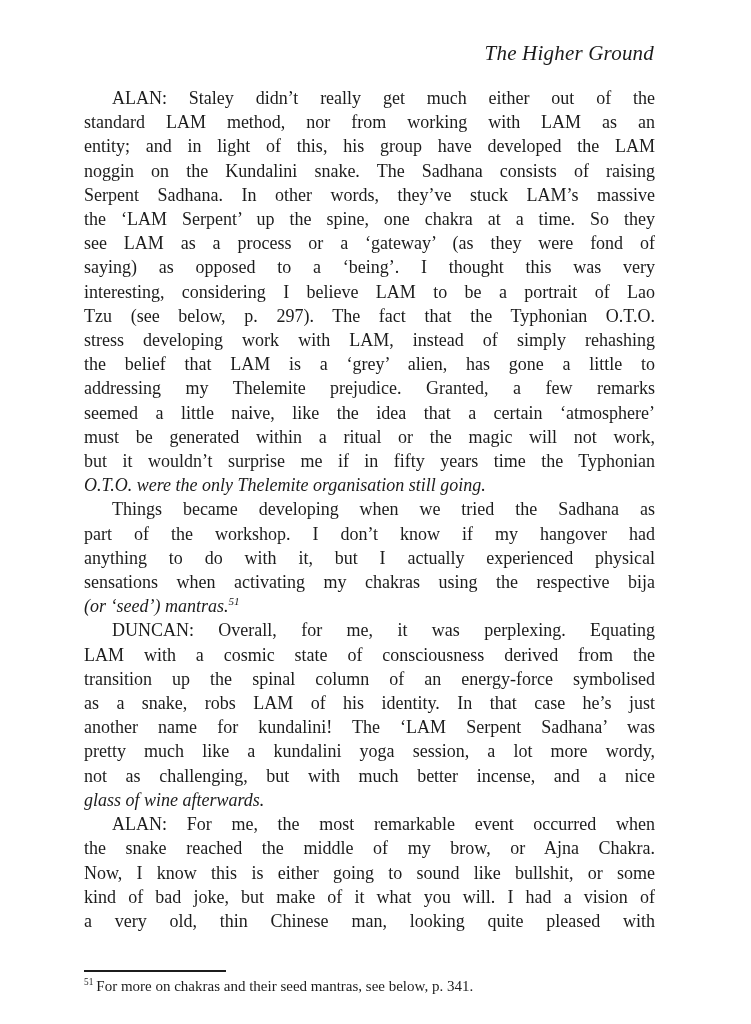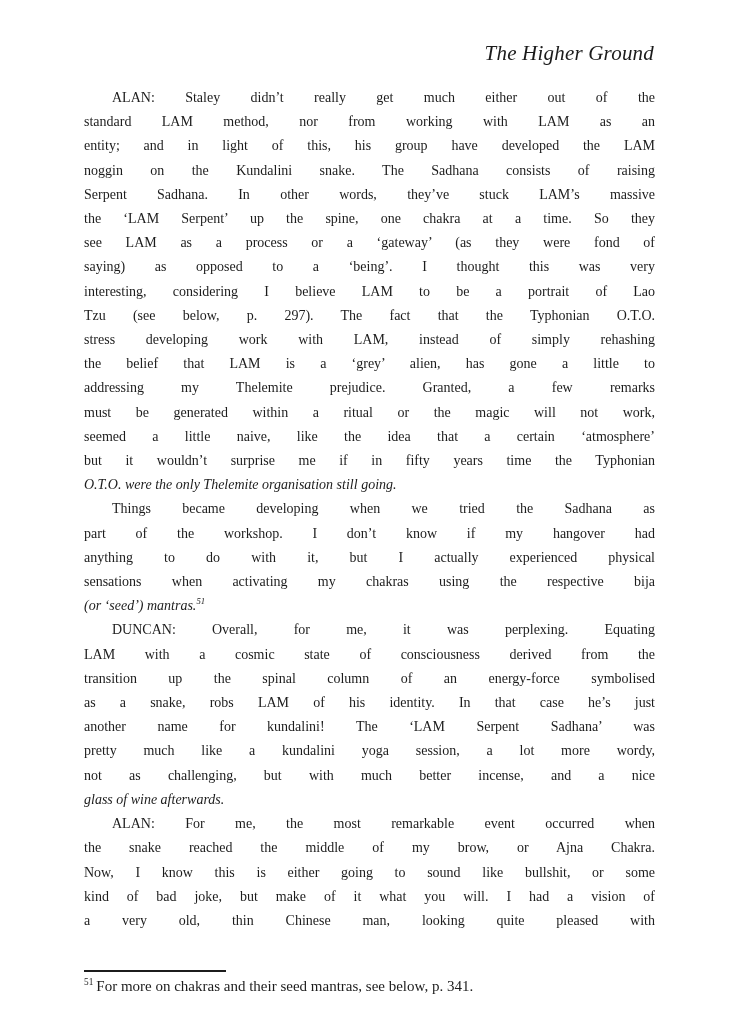--- a/index.html
+++ b/index.html
@@ -24,21 +24,21 @@
     font-size: 21px;
     font-style: italic;
     letter-spacing: 0.2px;
     color: #1b1b1b;
   }
   .body-text {
     position: absolute;
     top: 86px;
     left: 84px;
     width: 571px;
-    font-size: 14px;
+    font-size: 18px;
     line-height: 24.2px;
   }
   .line {
     text-align: justify;
     text-align-last: justify;
     -moz-text-align-last: justify;
   }
   .line.first {
     text-indent: 28px;
   }
@@ -96,22 +96,22 @@
         <div class="line">noggin on the Kundalini snake. The Sadhana consists of raising</div>
         <div class="line">Serpent Sadhana. In other words, they’ve stuck LAM’s massive</div>
         <div class="line">the ‘LAM Serpent’ up the spine, one chakra at a time. So they</div>
         <div class="line">see LAM as a process or a ‘gateway’ (as they were fond of</div>
         <div class="line">saying) as opposed to a ‘being’. I thought this was very</div>
         <div class="line">interesting, considering I believe LAM to be a portrait of Lao</div>
         <div class="line">Tzu (see below, p. 297). The fact that the Typhonian O.T.O.</div>
         <div class="line">stress developing work with LAM, instead of simply rehashing</div>
         <div class="line">the belief that LAM is a ‘grey’ alien, has gone a little to</div>
         <div class="line">addressing my Thelemite prejudice. Granted, a few remarks</div>
+        <div class="line">seemed a little naive, like the idea that a certain ‘atmosphere’</div>
         <div class="line">must be generated within a ritual or the magic will not work,</div>
-        <div class="line">seemed a little naive, like the idea that a certain ‘atmosphere’</div>
         <div class="line">but it wouldn’t surprise me if in fifty years time the Typhonian</div>
         <div class="line endline">O.T.O. were the only Thelemite organisation still going.</div>
       </div>
       <div>
         <div class="line first">Things became developing when we tried the Sadhana as</div>
         <div class="line">part of the workshop. I don’t know if my hangover had</div>
         <div class="line">anything to do with it, but I actually experienced physical</div>
         <div class="line">sensations when activating my chakras using the respective bija</div>
         <div class="line endline">(or ‘seed’) mantras.<sup>51</sup></div>
       </div>

